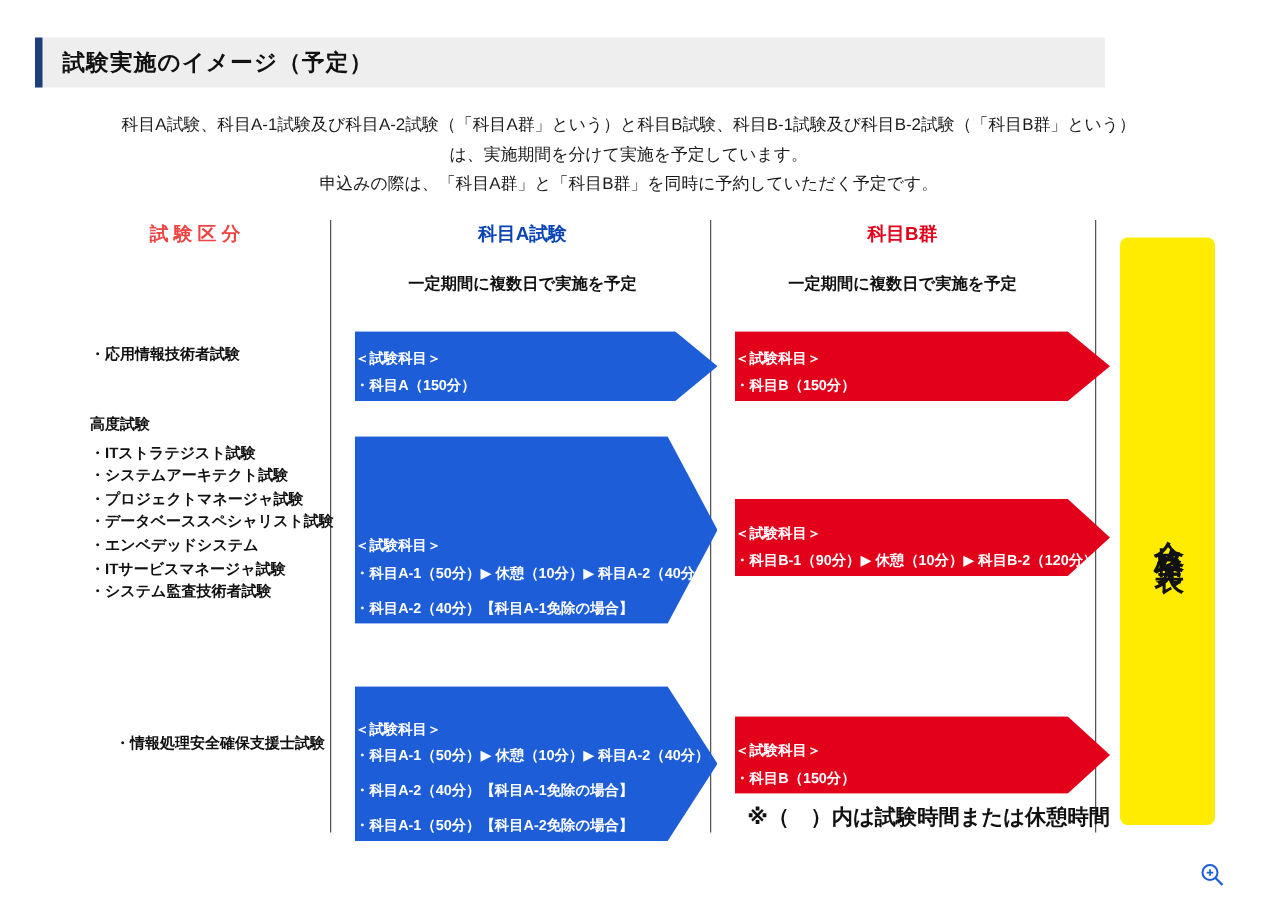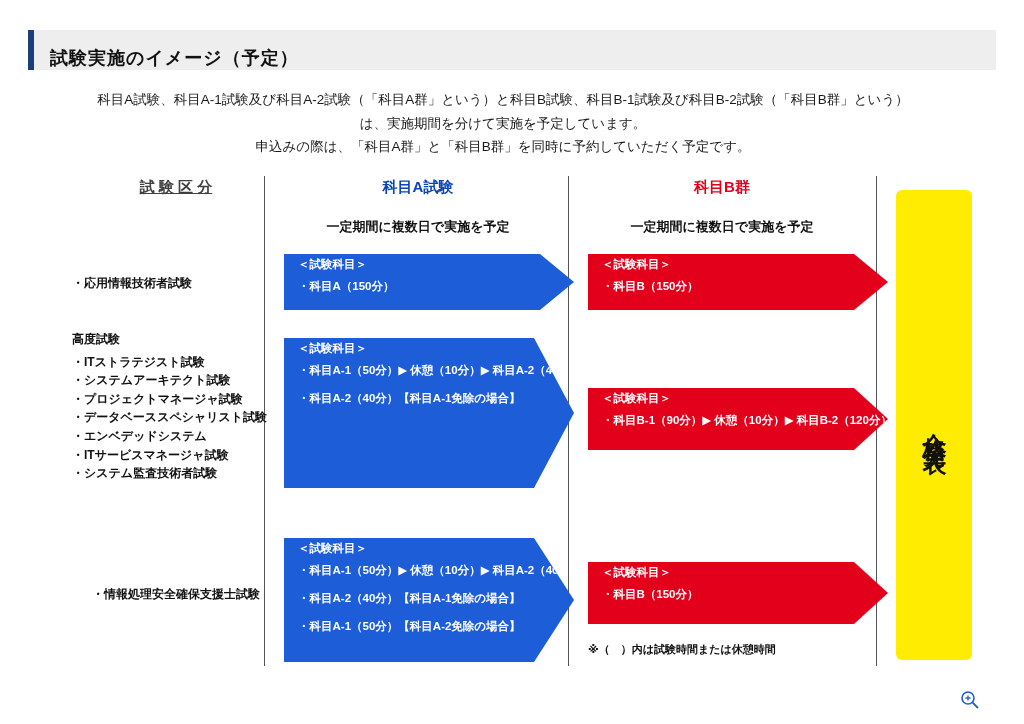--- a/index.html
+++ b/index.html
@@ -14,25 +14,25 @@
     color: #222;
     position: relative;
     overflow: hidden;
   }
 
   
   .header-band {
     position: absolute;
     left: 28px;
     top: 30px;
-    width: 968px;
+    width: 856px;
     height: 40px;
     background: #eeeeee;
     display: flex;
-    align-items: flex-end;
+    align-items: center;
   }
   .header-accent {
     width: 6px;
     height: 40px;
     background: #1a3f7a;
     margin-right: 16px;
   }
   .header-title {
     font-size: 18px;
     font-weight: bold;
@@ -74,21 +74,21 @@
   .vline.v2 { left: 540px; }
   .vline.v3 { left: 848px; }
 
   
   .col-head {
     position: absolute;
     font-size: 15px;
     font-weight: bold;
     text-align: center;
   }
-  .col-head.c0 { left: 68px;  top: 8px;  width: 160px; color: #404040; text-decoration: underline; }
+  .col-head.c0 { left: 48px;  top: 8px;  width: 160px; color: #ef4444; }
   .col-head.c1 { left: 256px; top: 8px;  width: 268px; color: #0b44b5; }
   .col-head.c2 { left: 560px; top: 8px;  width: 268px; color: #e2001a; }
 
   .col-sub {
     position: absolute;
     font-size: 13px;
     font-weight: bold;
     text-align: center;
     color: #111;
   }
@@ -119,22 +119,22 @@
   
   .arrow {
     position: absolute;
     color: #fff;
     font-size: 11.5px;
     font-weight: bold;
     line-height: 1.9;
     box-sizing: border-box;
     display: flex;
     flex-direction: column;
-    justify-content: flex-start;
-    padding-left: 14px;
+    justify-content: flex-end;
+    margin-top: 11px;
   }
   .arrow.blue { background: #1d5ed8; }
   .arrow.red  { background: #e2001a; }
 
   
   .arrow.a-blue-1 {
     left: 256px; top: 84px; width: 290px; height: 56px;
     clip-path: polygon(0 0, calc(100% - 34px) 0, 100% 50%, calc(100% - 34px) 100%, 0 100%);
   }
   .arrow.a-red-1 {
@@ -159,22 +159,22 @@
   }
   .arrow .line { white-space: nowrap; }
   .arrow .line.gap { margin-top: 6px; }
 
   
   .note {
     position: absolute;
     left: 560px;
     top: 472px;
     width: 300px;
-    text-align: left;
-    font-size: 11px;
+    text-align: right;
+    font-size: 17px;
     font-weight: bold;
     color: #111;
   }
 
   
   .result-box {
     position: absolute;
     left: 868px;
     top: 20px;
     width: 76px;

